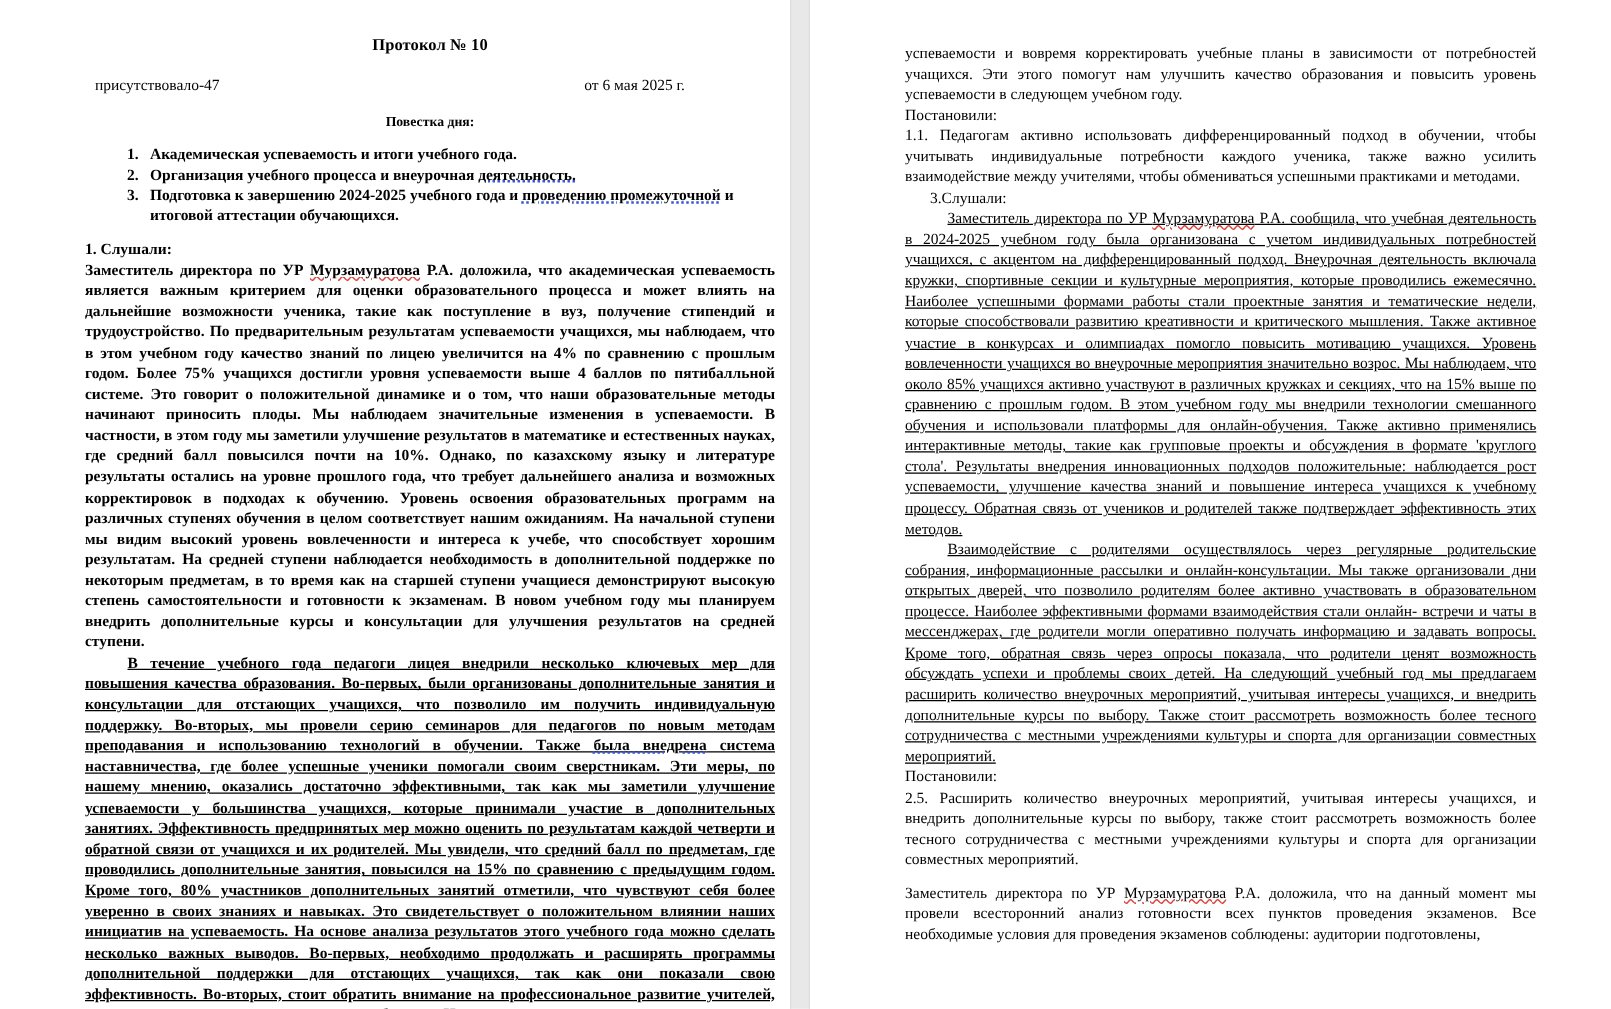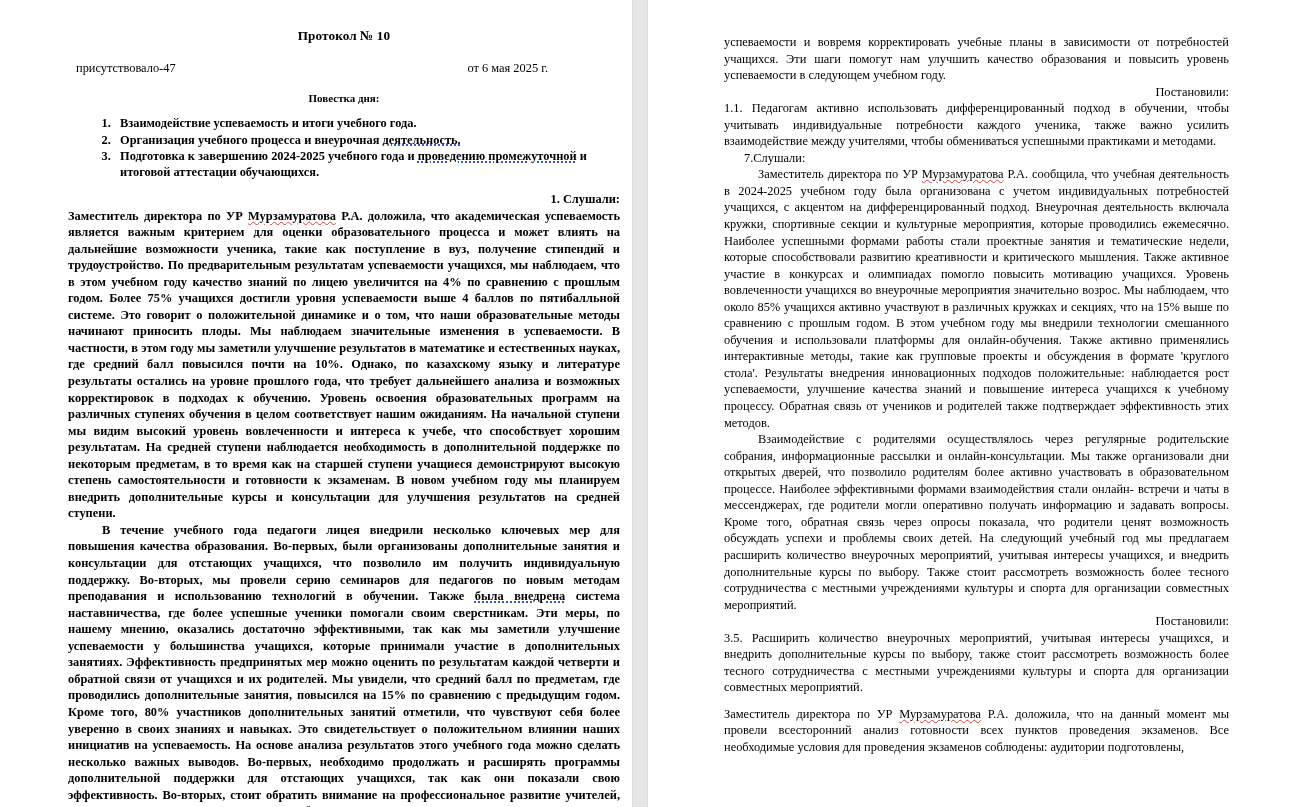--- a/index.html
+++ b/index.html
@@ -88,29 +88,30 @@
     margin: 0 0 0.5px 0;
     padding-left: 6px;
     text-align: left;
   }
   .sec-head {
     margin: 21px 0 0 0;
     text-align: left;
   }
   .plainline {
     margin: 0;
-    text-align: right;
+    text-align: left;
   }
   p.para {
     margin: 0;
     text-indent: 0;
   }
   p.indent {
     margin: 0;
     text-indent: 34px;
+    text-decoration: underline;
   }
   p.num {
     margin: 0;
     text-align: justify;
   }
   p.num-indent {
     margin: 0;
     text-indent: 20px;
     text-align: left;
   }
@@ -144,21 +145,21 @@
 
     <div class="meta-row">
       <span class="meta-left">присутствовало-47</span>
       <span class="meta-right">от 6 мая 2025 г.</span>
     </div>
 
     <div class="agenda-head">Повестка дня:</div>
 
     <ol class="agenda">
       <li class="tight">
-        <span>Взаимодействие успеваемость и итоги учебного года.</span>
+        <span>Академическая успеваемость и итоги учебного года.</span>
       </li>
       <li class="tight">
         <span>Организация учебного процесса и внеурочная </span><span class="grammar">деятельность.</span>
       </li>
       <li class="tight">
         <span>Подготовка к завершению 2024-2025 учебного года и </span><span class="grammar">проведению  промежуточной</span><span> и итоговой аттестации обучающихся.</span>
       </li>
     </ol>
 
     <div class="doc-body">
@@ -168,27 +169,27 @@
       <p class="indent"><span>В течение учебного года педагоги лицея внедрили несколько ключевых мер для повышения качества образования. Во-первых, были организованы дополнительные занятия и консультации для отстающих учащихся, что позволило им получить индивидуальную поддержку. Во-вторых, мы провели серию семинаров для педагогов по новым методам преподавания и использованию технологий в обучении. Также </span><span class="grammar">была   внедрена</span><span> система наставничества, где более успешные ученики помогали своим сверстникам. Эти меры, по нашему мнению, оказались достаточно эффективными, так как мы заметили улучшение успеваемости у большинства учащихся, которые принимали участие в дополнительных занятиях. Эффективность предпринятых мер можно оценить по результатам каждой четверти и обратной связи от учащихся и их родителей. Мы увидели, что средний балл по предметам, где проводились дополнительные занятия, повысился на 15% по сравнению с предыдущим годом. Кроме того, 80% участников дополнительных занятий отметили, что чувствуют себя более уверенно в своих знаниях и навыках. Это свидетельствует о положительном влиянии наших инициатив на успеваемость. На основе анализа результатов этого учебного года можно сделать несколько важных выводов. Во-первых, необходимо продолжать и расширять программы дополнительной поддержки для отстающих учащихся, так как они показали свою эффективность. Во-вторых, стоит обратить внимание на профессиональное развитие учителей, внедряя новые методики и технологии в обучение. Наконец, важно продолжать мониторинг</span></p>
     </div>
 
   </div>
 
   <div class="page-gutter"></div>
 
   <div class="page page-right">
 
     <div class="doc-body">
-      <p class="para">успеваемости и вовремя корректировать учебные планы в зависимости от потребностей учащихся. Эти шаги помогут нам улучшить качество образования и повысить уровень успеваемости в следующем учебном году.</p>
+      <p class="para">успеваемости и вовремя корректировать учебные планы в зависимости от потребностей учащихся. Эти этого помогут нам улучшить качество образования и повысить уровень успеваемости в следующем учебном году.</p>
       <p class="plainline">Постановили:</p>
       <p class="num">1.1. Педагогам активно использовать дифференцированный подход в обучении, чтобы учитывать индивидуальные потребности каждого ученика, также важно усилить взаимодействие между учителями, чтобы обмениваться успешными практиками и методами.</p>
-      <p class="num-indent">7.Слушали:</p>
+      <p class="num-indent">3.Слушали:</p>
       <p class="indent"><span>Заместитель директора по УР </span><span class="spell">Мурзамуратова</span><span> Р.А. сообщила, что учебная деятельность в 2024-2025 учебном году была организована с учетом индивидуальных потребностей учащихся, с акцентом на дифференцированный подход. Внеурочная деятельность включала кружки, спортивные секции и культурные мероприятия, которые проводились ежемесячно. Наиболее успешными формами работы стали проектные занятия и тематические недели, которые способствовали развитию креативности и критического мышления. Также активное участие в конкурсах и олимпиадах помогло повысить мотивацию учащихся. Уровень вовлеченности учащихся во внеурочные мероприятия значительно возрос. Мы наблюдаем, что около 85% учащихся активно участвуют в различных кружках и секциях, что на 15% выше по сравнению с прошлым годом. В этом учебном году мы внедрили технологии смешанного обучения и использовали платформы для онлайн-обучения. Также активно применялись интерактивные методы, такие как групповые проекты и обсуждения в формате 'круглого стола'. Результаты внедрения инновационных подходов положительные: наблюдается рост успеваемости, улучшение качества знаний и повышение интереса учащихся к учебному процессу. Обратная связь от учеников и родителей также подтверждает эффективность этих методов.</span></p>
       <p class="indent">Взаимодействие с родителями осуществлялось через регулярные родительские собрания, информационные рассылки и онлайн-консультации. Мы также организовали дни открытых дверей, что позволило родителям более активно участвовать в образовательном процессе.  Наиболее эффективными формами взаимодействия стали онлайн- встречи и чаты в мессенджерах, где родители могли оперативно получать информацию и задавать вопросы. Кроме того, обратная связь через опросы показала, что родители ценят возможность обсуждать успехи и проблемы своих детей.  На следующий учебный год мы предлагаем расширить количество внеурочных мероприятий, учитывая интересы учащихся, и внедрить дополнительные курсы по выбору. Также стоит рассмотреть возможность более тесного сотрудничества с местными учреждениями культуры и спорта для организации совместных мероприятий.</p>
       <p class="plainline">Постановили:</p>
-      <p class="num">3.5. Расширить количество внеурочных мероприятий, учитывая интересы учащихся, и внедрить дополнительные курсы по выбору, также стоит рассмотреть возможность более тесного сотрудничества с местными учреждениями культуры и спорта для организации совместных мероприятий.</p>
+      <p class="num">2.5. Расширить количество внеурочных мероприятий, учитывая интересы учащихся, и внедрить дополнительные курсы по выбору, также стоит рассмотреть возможность более тесного сотрудничества с местными учреждениями культуры и спорта для организации совместных мероприятий.</p>
       <div class="spacer-sm"></div>
       <p class="para"><span>Заместитель директора по УР </span><span class="spell">Мурзамуратова</span><span> Р.А. доложила, что   на данный момент мы провели всесторонний анализ готовности всех пунктов проведения экзаменов. Все необходимые условия для проведения экзаменов соблюдены: аудитории подготовлены,</span></p>
     </div>
 
   </div>
 
 </div>
 
 </body></html>

